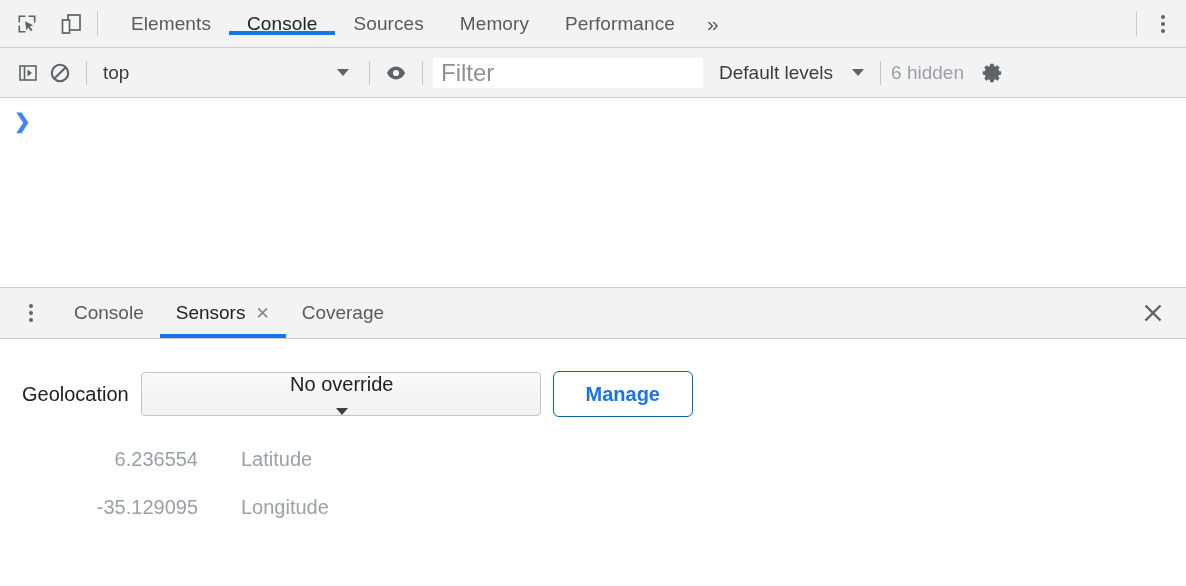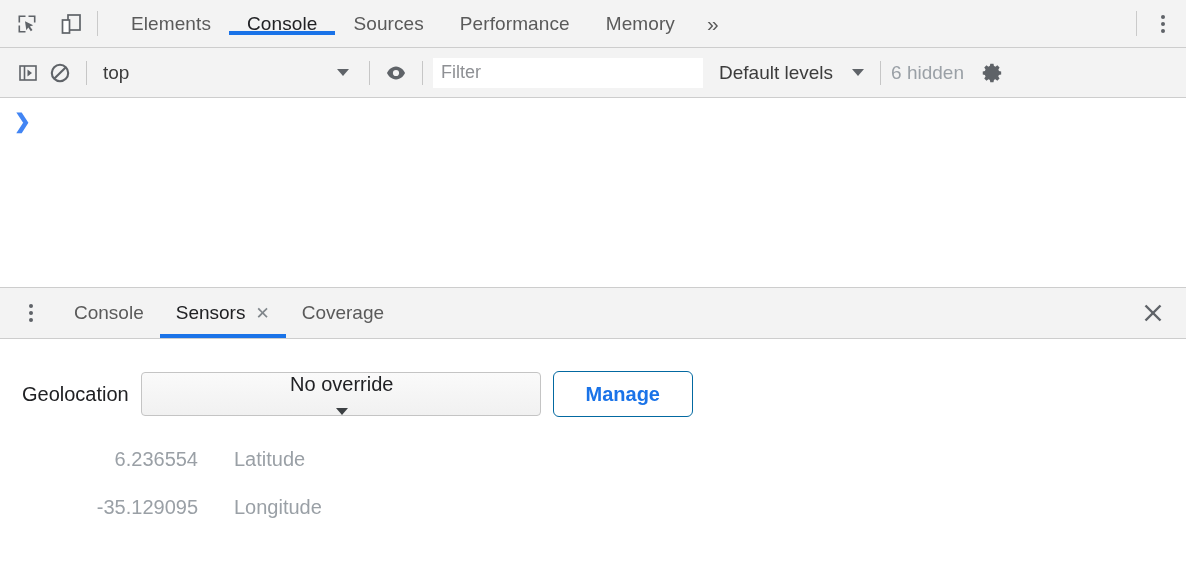--- a/index.html
+++ b/index.html
@@ -153,21 +153,21 @@
     border-left: 6px solid transparent;
     border-right: 6px solid transparent;
     border-top: 7px solid #5f6368;
   }
   .filter-input {
     width: 270px;
     height: 30px;
     background: #ffffff;
     border: none;
     outline: none;
-    font-size: 18px;
+    font-size: 24px;
     color: #3b82f6;
     padding: 0 8px;
     box-sizing: border-box;
     font-family: "Liberation Sans", sans-serif;
   }
   .filter-input::placeholder { color: #8e9094; }
   .levels {
     display: flex;
     align-items: center;
     gap: 19px;
@@ -353,20 +353,21 @@
     cursor: pointer;
     display: flex;
     align-items: center;
     justify-content: center;
   }
   .latlon-rows { margin-top: 18px; }
   .latlon-row {
     display: flex;
     align-items: center;
     height: 48px;
+    gap: 7px;
   }
   .latlon-value {
     width: 180px;
     text-align: right;
     font-size: 20px;
     color: #9aa0a6;
     padding-right: 4px;
     box-sizing: border-box;
     cursor: text;
   }
@@ -401,24 +402,24 @@
     <div class="tab">
         <span>Elements</span>
       </div>
     <div class="tab active">
         <span>Console</span>
       </div>
     <div class="tab">
         <span>Sources</span>
       </div>
     <div class="tab">
+        <span>Memory</span>
+      </div>
+    <div class="tab">
         <span>Performance</span>
-      </div>
-    <div class="tab">
-        <span>Memory</span>
       </div>
     <div class="tab more">
         <span>»</span>
       </div>
   </div>
   <div class="toolbar-right">
     <div class="vdiv"></div>
     <div class="dots-vert">
       <i></i>
       <i></i>

